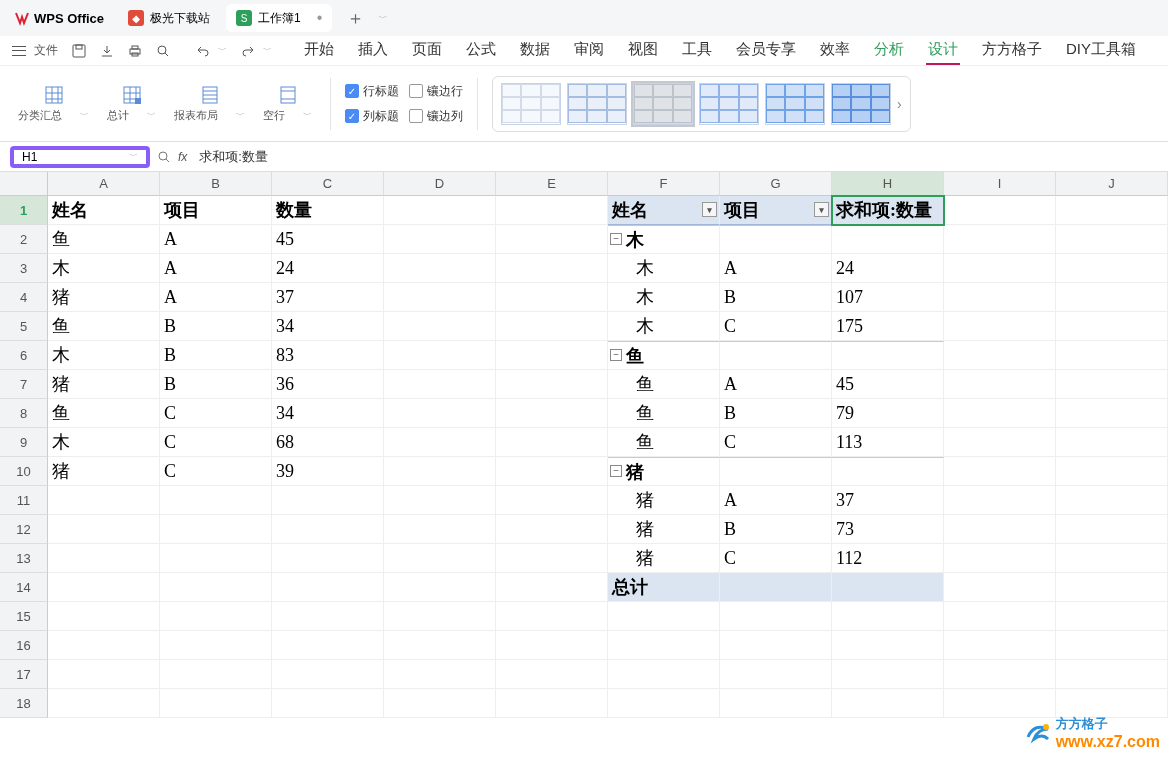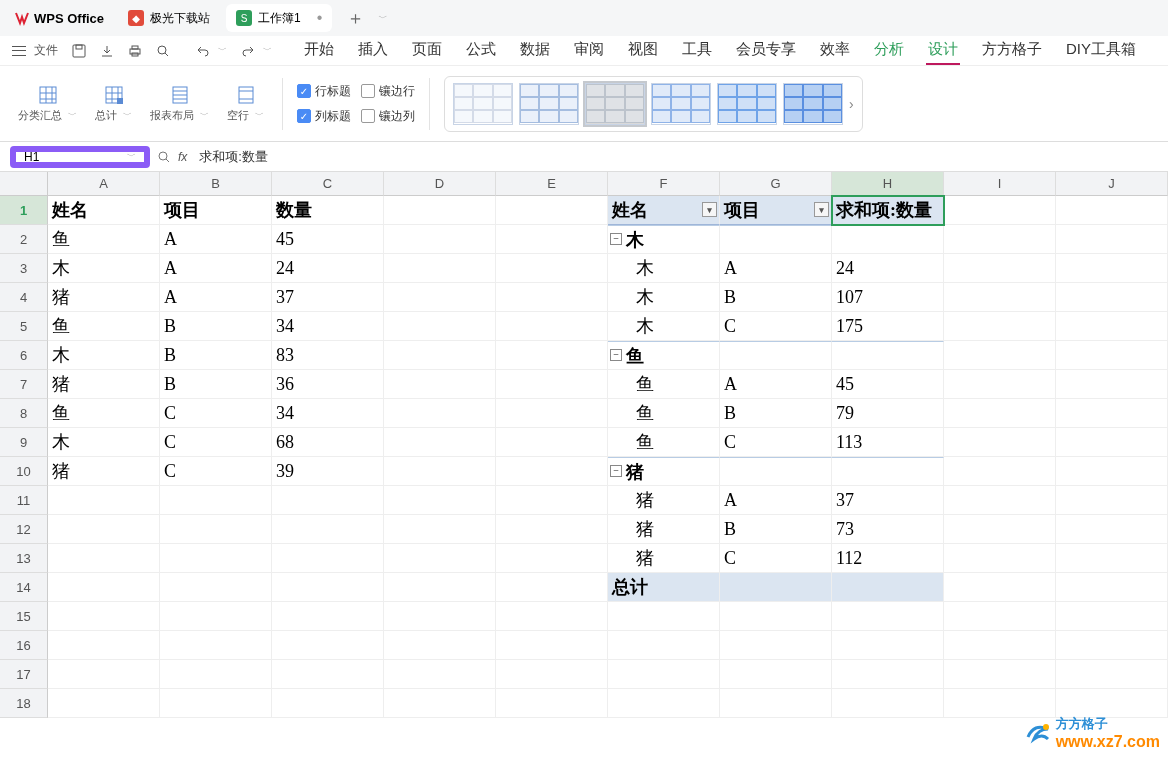--- a/index.html
+++ b/index.html
@@ -25,21 +25,21 @@
 .chevy { font-size: 9px; color: #888; }
 .spacer6 { width: 6px; }
 .ribbon-tabs { display: flex; gap: 20px; margin-left: 20px; font-size: 15px; color: #333; }
 .ribbon-tab { padding: 4px 2px; cursor: pointer; }
 .ribbon-tab.green { color: #2e9e5b; }
 .ribbon-tab.active { color: #2e9e5b; border-bottom: 2px solid #be185d; }
 
 
 .ribbon { display: flex; align-items: center; height: 76px; background: #fff; border-bottom: 1px solid #ddd; padding: 4px 14px; gap: 10px; }
 .ribbon-group { display: flex; flex-direction: column; align-items: center; justify-content: center; gap: 2px; font-size: 11px; color: #555; padding: 2px 4px; }
-.ribbon-group .lbl { display: flex; align-items: center; gap: 6px; }
+.ribbon-group .lbl { display: flex; align-items: center; gap: 18px; }
 .rico { width: 22px; height: 22px; display:inline-flex; align-items:center; justify-content:center; }
 .rico svg { width: 22px; height: 22px; }
 .vdiv { width: 1px; height: 52px; background: #e3e3e3; margin: 0 4px; }
 .check-col { display: flex; flex-direction: column; gap: 8px; font-size: 12px; color: #333; }
 .check-item { display: flex; align-items: center; gap: 4px; }
 .cb { width: 14px; height: 14px; border: 1px solid #999; border-radius: 2px; display: inline-flex; align-items:center; justify-content:center; font-size:10px; color:#fff; }
 .cb.on { background:#4a8bf5; border-color:#4a8bf5; }
 
 .styles-gallery { display:flex; align-items:center; gap:6px; border:1px solid #ddd; border-radius:6px; padding:6px 8px; }
 .style-swatch { width:60px; height:42px; border:1px solid #c8d4e6; display:flex; flex-direction:column; }
@@ -49,21 +49,21 @@
 .sw2 .srow .scell { border:0.5px solid #a5bde0; background:#eaf0fa; }
 .sw3 { background:#d9d9d9; outline:2px solid #c5c9ce; }
 .sw3 .srow .scell { border:0.5px solid #bcc3cc; background:#dfe2e6; }
 .sw4 .srow .scell { border:0.5px solid #8fb3e8; background:#e0eaf9; }
 .sw5 .srow .scell { border:0.5px solid #6fa3e8; background:#cfe0f7; }
 .sw6 .srow .scell { border:0.5px solid #5a8fe0; background:#b6d0f3; }
 .gallery-arrow { color:#888; font-size:14px; }
 
 
 .formulabar { display:flex; align-items:center; height:30px; border-bottom:1px solid #ddd; padding:0 10px; gap:6px; }
-.namebox { width:140px; height:22px; border:6px solid #8b5cf6; border-radius:4px; display:flex; align-items:center; justify-content:space-between; padding:0 8px; font-size:12px; }
+.namebox { width:140px; height:22px; border:4px solid #8b5cf6; border-radius:4px; display:flex; align-items:center; justify-content:space-between; padding:0 8px; font-size:12px; }
 .fx-ico { font-style:italic; color:#555; font-size:12px; }
 .fbar-input { flex:1; font-size:13px; color:#333; padding:0 6px; }
 
 
 .sheet { position:relative; display:grid; grid-template-columns: 48px repeat(10, 112px); font-size:15px; }
 .sheet .hcell { background:#f2f3f5; border-right:1px solid #ddd; border-bottom:1px solid #ccc; text-align:center; color:#555; height:24px; line-height:24px; font-size:13px; }
 .sheet .hcell.selcol { background:#d6e6d8; }
 .sheet .rnum { background:#f2f3f5; border-right:1px solid #ccc; border-bottom:1px solid #ddd; text-align:center; color:#555; height:29px; line-height:29px; font-size:13px; }
 .sheet .rnum.selrow { background:#d6e6d8; color:#2e9e5b; font-weight:bold; }
 .sheet .corner { background:#f2f3f5; border-right:1px solid #ccc; border-bottom:1px solid #ccc; height:24px; }

